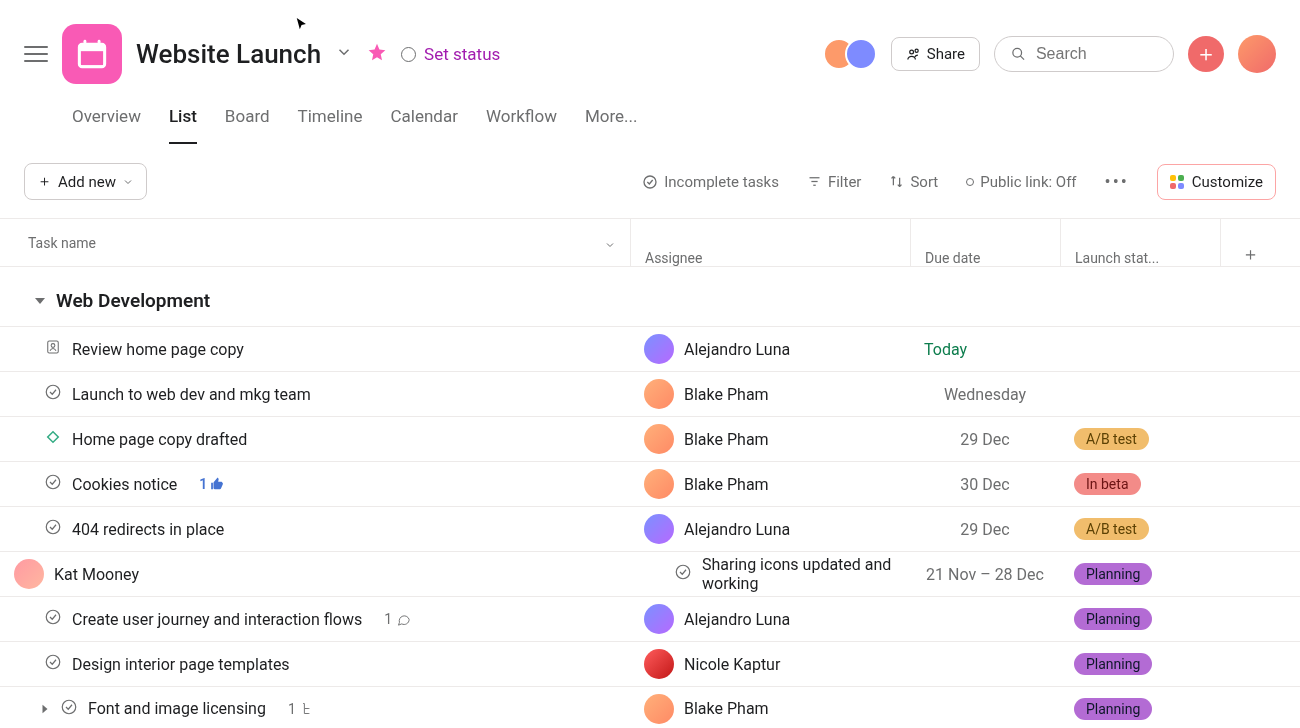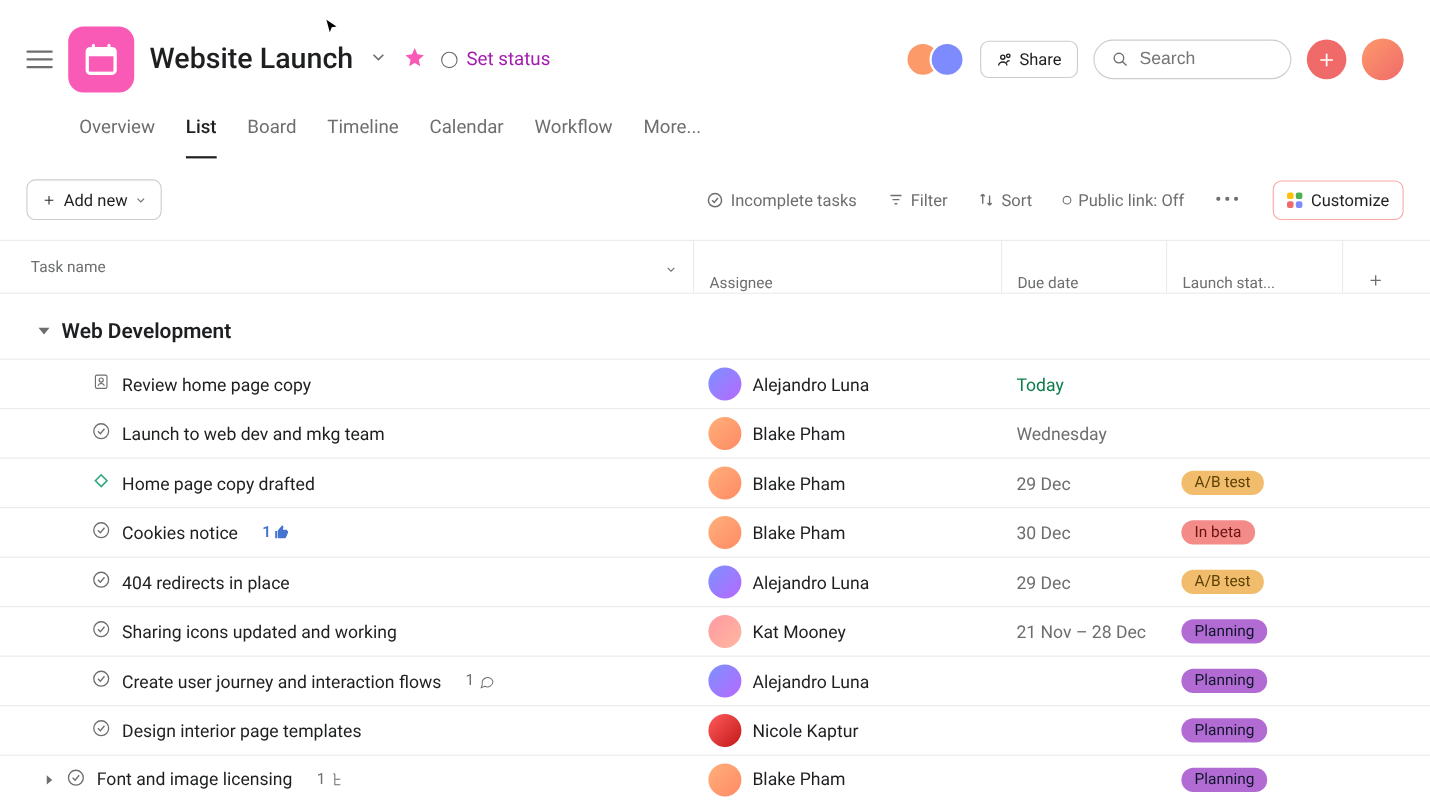--- a/index.html
+++ b/index.html
@@ -134,21 +134,21 @@
 .row {
   display: grid;
   grid-template-columns: 630px 280px 150px 160px 60px;
   align-items: center;
   border-top: 1px solid #edeae9;
   height: 45px;
   font-size: 16px;
 }
 .row:last-child { border-bottom: 1px solid #edeae9; }
 .cell { padding: 0 14px; display: flex; align-items: center; gap: 10px; }
-.cell.name { padding-left: 83px; }
+.cell.name { padding-left: 44px; }
 .cell.name.with-arrow { padding-left: 40px; }
 .expand-arrow svg { width: 10px; height: 10px; fill: #6d6e6f; }
 .check-icon svg, .milestone-icon svg, .approval-icon svg { width: 18px; height: 18px; }
 .check-icon svg { stroke: #6d6e6f; fill:none; stroke-width:1.6; }
 .milestone-icon svg { stroke:#35ac85; fill:none; stroke-width:2; }
 .approval-icon svg { stroke:#6d6e6f; fill:none; stroke-width:1.4; }
 .bold { font-weight: 400; }
 .like { display: inline-flex; align-items: center; gap: 3px; color: #4573d2; font-size: 14px; font-weight: 600; margin-left: 12px;}
 .like svg { width: 14px; height: 14px; fill: #4573d2; }
 .comment-count { display: inline-flex; align-items: center; gap: 4px; color: #6d6e6f; font-size: 14px; margin-left: 12px;}
@@ -158,21 +158,21 @@
 .mini-avatar {
   width: 30px; height: 30px; border-radius: 50%; flex-shrink: 0;
   background:#c9c9c9;
   display: inline-block;
 }
 .mini-avatar.al{background:linear-gradient(135deg,#7b91ff,#b769ff);}
 .mini-avatar.bp{background:linear-gradient(135deg,#ffb07a,#ff8a65);}
 .mini-avatar.km{background:linear-gradient(135deg,#ff9aa2,#ffb7a0);}
 .mini-avatar.nk{background:linear-gradient(135deg,#ff5c5c,#c21717);}
 .due-today { color: #0d7d4d; }
-.due-normal { color: #6d6e6f; }
+.due-normal { color: #6d6e6f; justify-content: center; }
 .pill {
   display:inline-flex; align-items:center;
   border-radius: 999px; padding: 3px 12px; font-size: 14px;
 }
 .pill.ab   { background:#f1bd6c; color:#5c4104; }
 .pill.beta { background:#f38b88; color:#6b1313; }
 .pill.plan { background:#b36bd4; color:#0f172a; }
 
 .cursor-pointer {
   position: absolute; top: 16px; left: 295px;
@@ -428,30 +428,30 @@
         </div>
         <div class="cell due-normal">
           <span>29 Dec</span>
         </div>
         <div class="cell">
           <span class="pill ab">A/B test</span>
         </div>
         <div class="cell"></div>
       </div>
       <div class="row">
-        <div class="cell name">
-          <span class="check-icon"><svg viewBox="0 0 24 24">
-              <circle cx="12" cy="12" r="9"></circle>
-              <polyline points="8 12 11 15 16 9"></polyline>
-            </svg></span>
-          <span>Sharing icons updated and working</span>
-        </div>
         <div class="cell">
           <span class="mini-avatar km"></span>
           <span>Kat Mooney</span>
+        </div>
+        <div class="cell name">
+          <span class="check-icon"><svg viewBox="0 0 24 24">
+              <circle cx="12" cy="12" r="9"></circle>
+              <polyline points="8 12 11 15 16 9"></polyline>
+            </svg></span>
+          <span>Sharing icons updated and working</span>
         </div>
         <div class="cell due-normal">
           <span>21 Nov – 28 Dec</span>
         </div>
         <div class="cell">
           <span class="pill plan">Planning</span>
         </div>
         <div class="cell"></div>
       </div>
       <div class="row">

